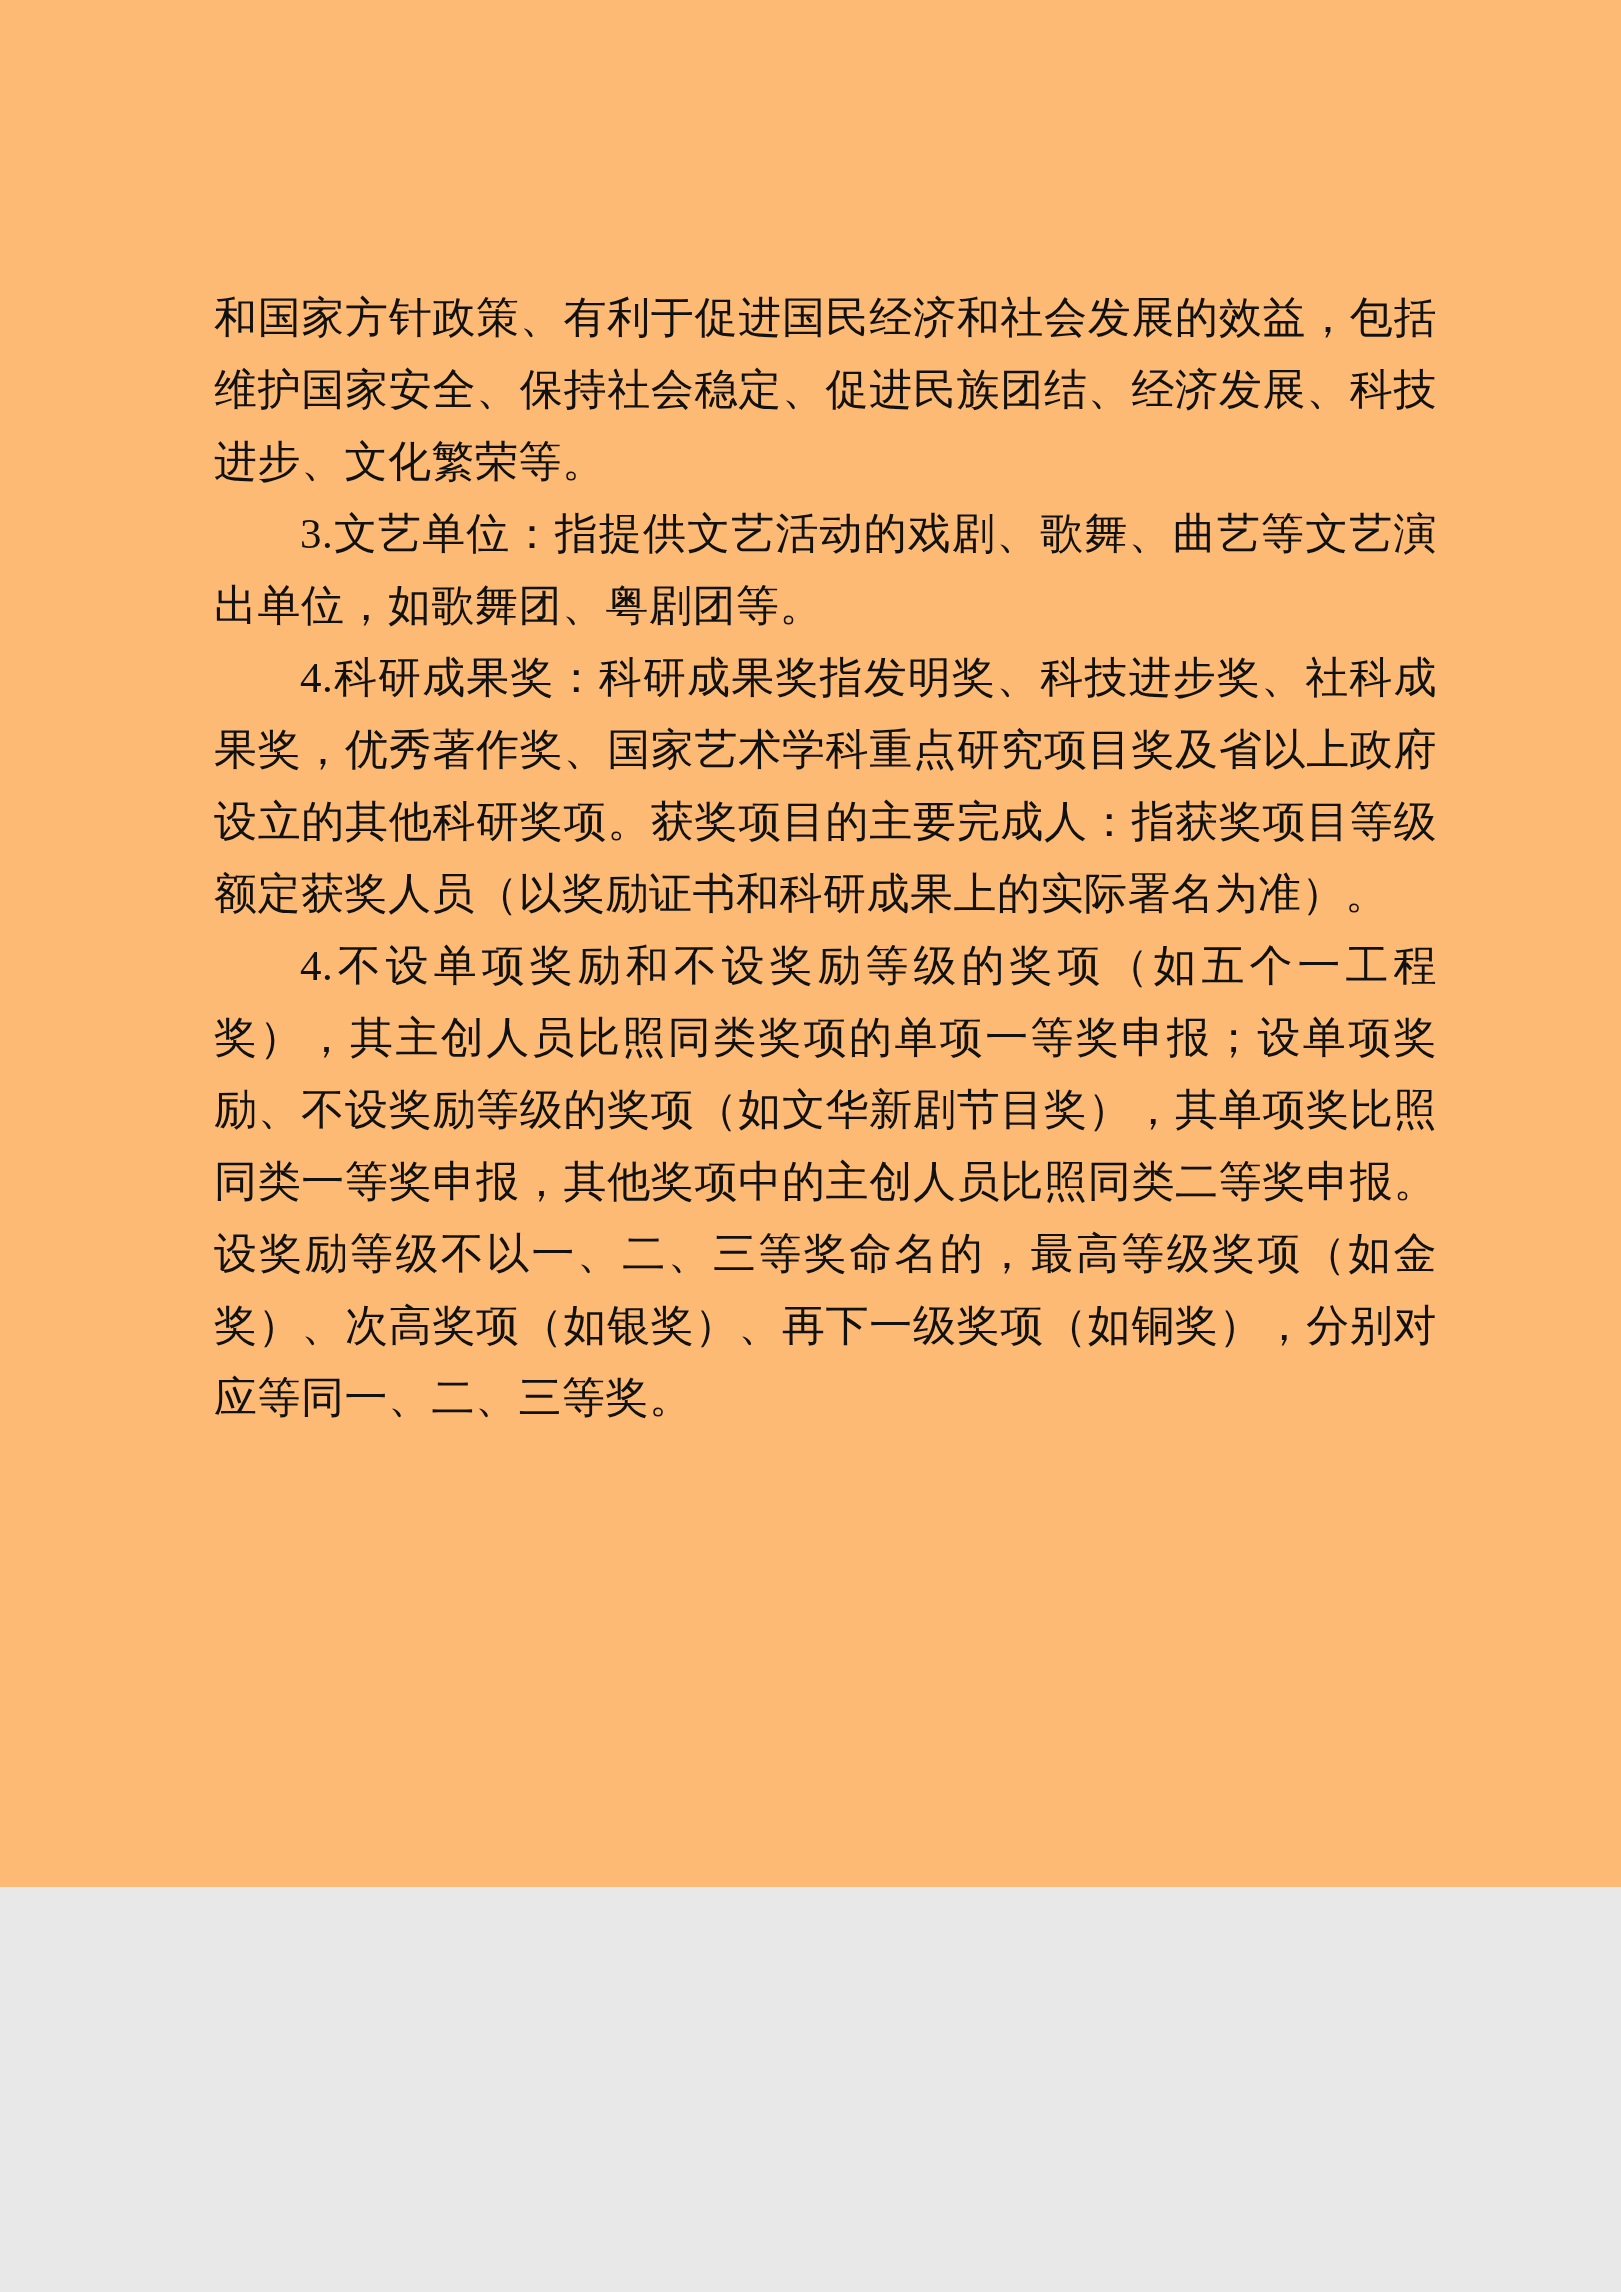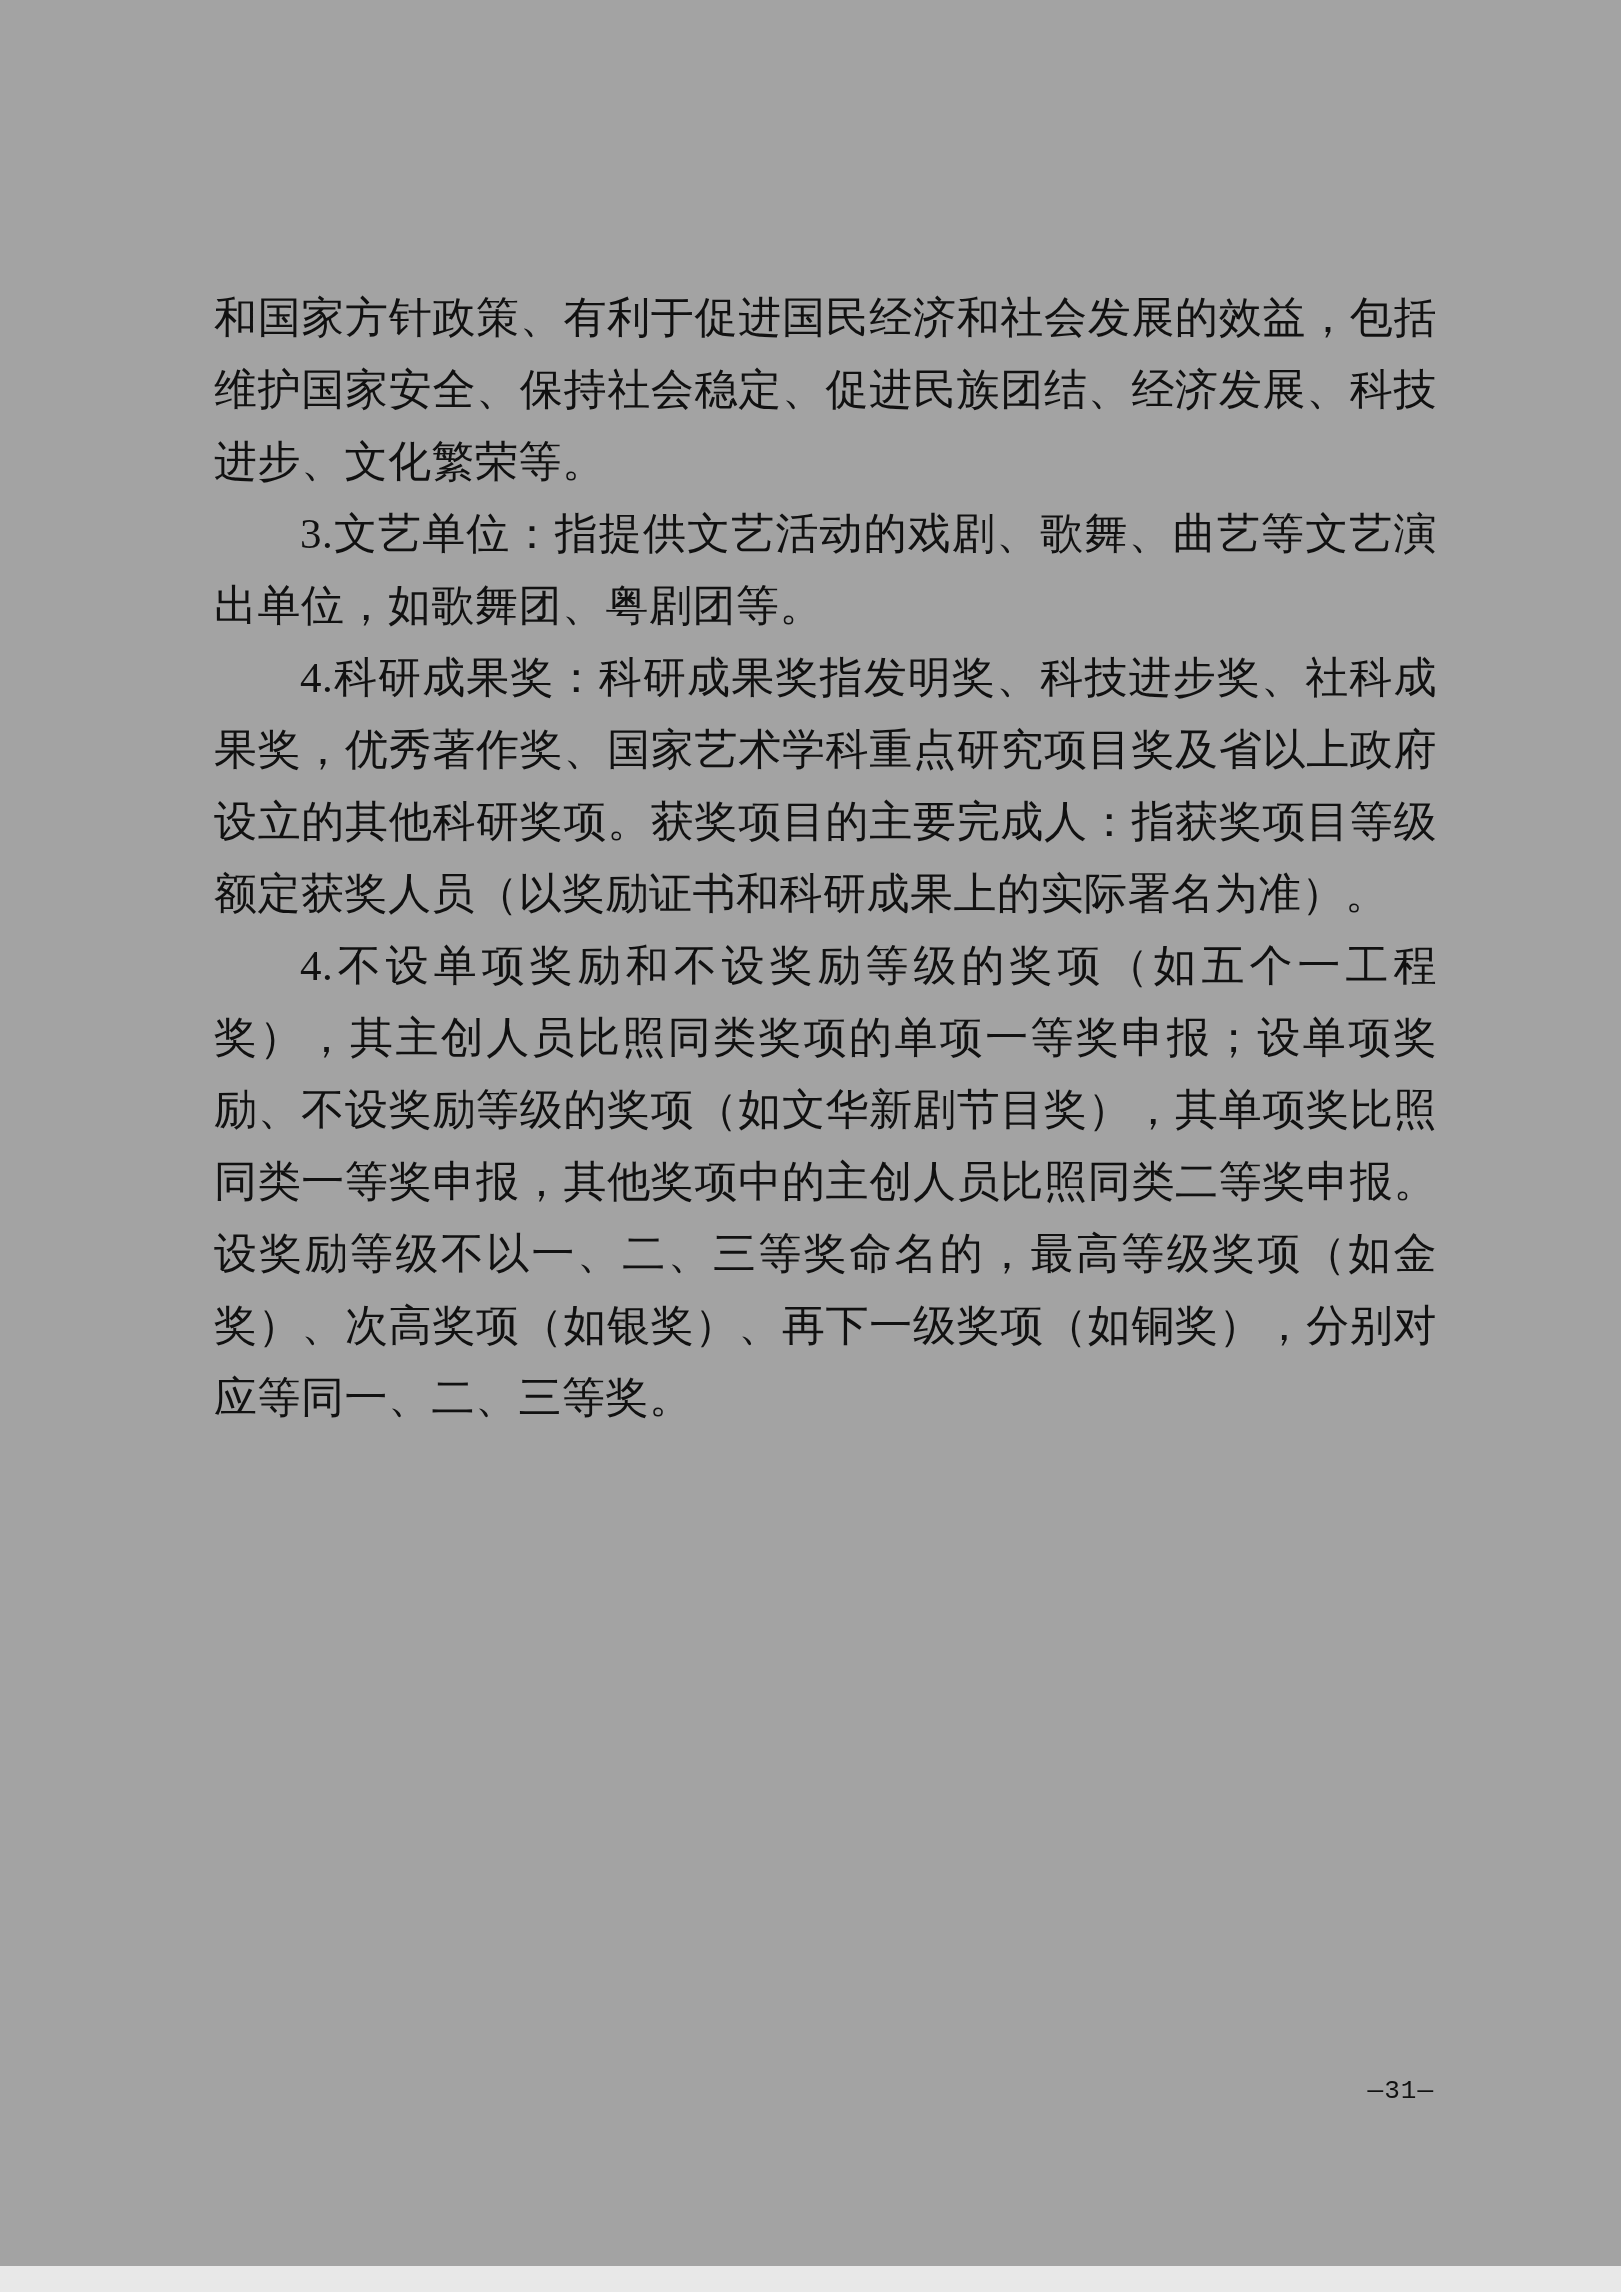--- a/index.html
+++ b/index.html
@@ -3,23 +3,23 @@
 <meta charset="utf-8">
 <style>
   html, body {
     margin: 0;
     padding: 0;
     background: #e8e8e8;
   }
   .page {
     position: relative;
     width: 1621px;
-    height: 2266px;
+    height: 1887px;
     margin: 0 auto;
-    background: #a3a3a3;
+    background: #fdba74;
     color: #111111;
     font-family: "Liberation Serif", "DejaVu Serif", serif;
     overflow: hidden;
   }
   .content {
     position: absolute;
     left: 214px;
     top: 282px;
     width: 1223px;
     font-size: 43px;

